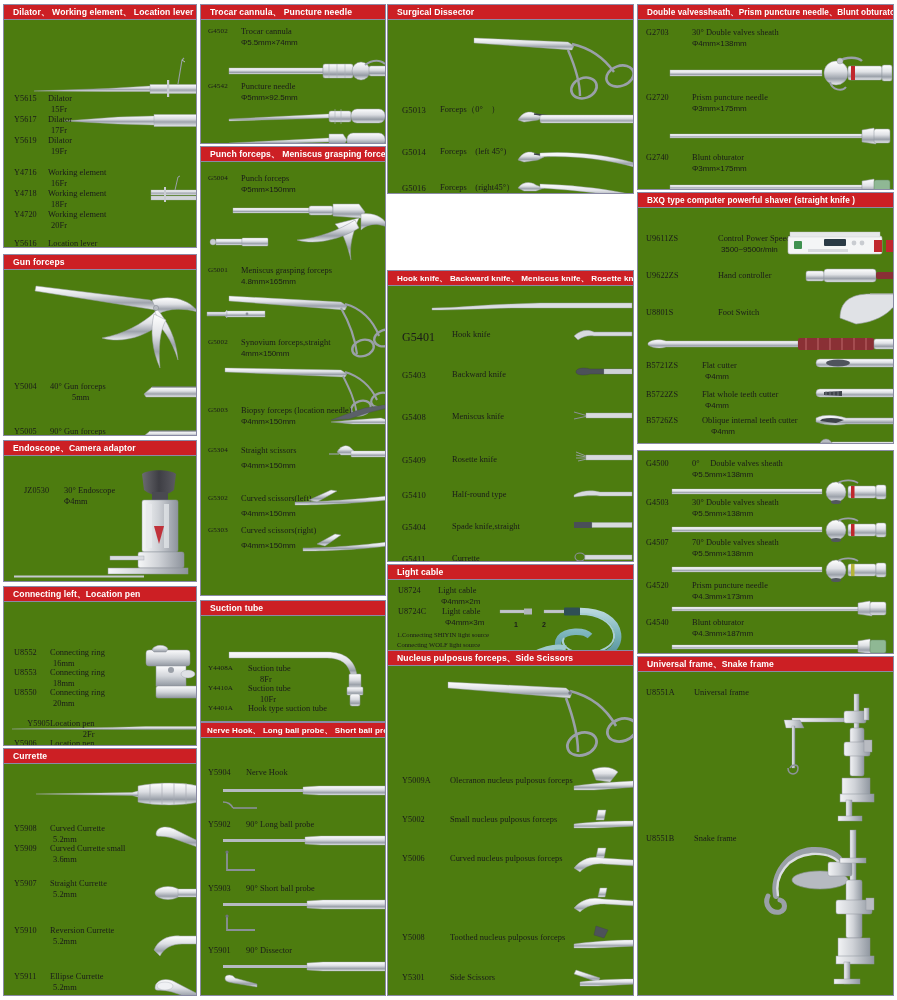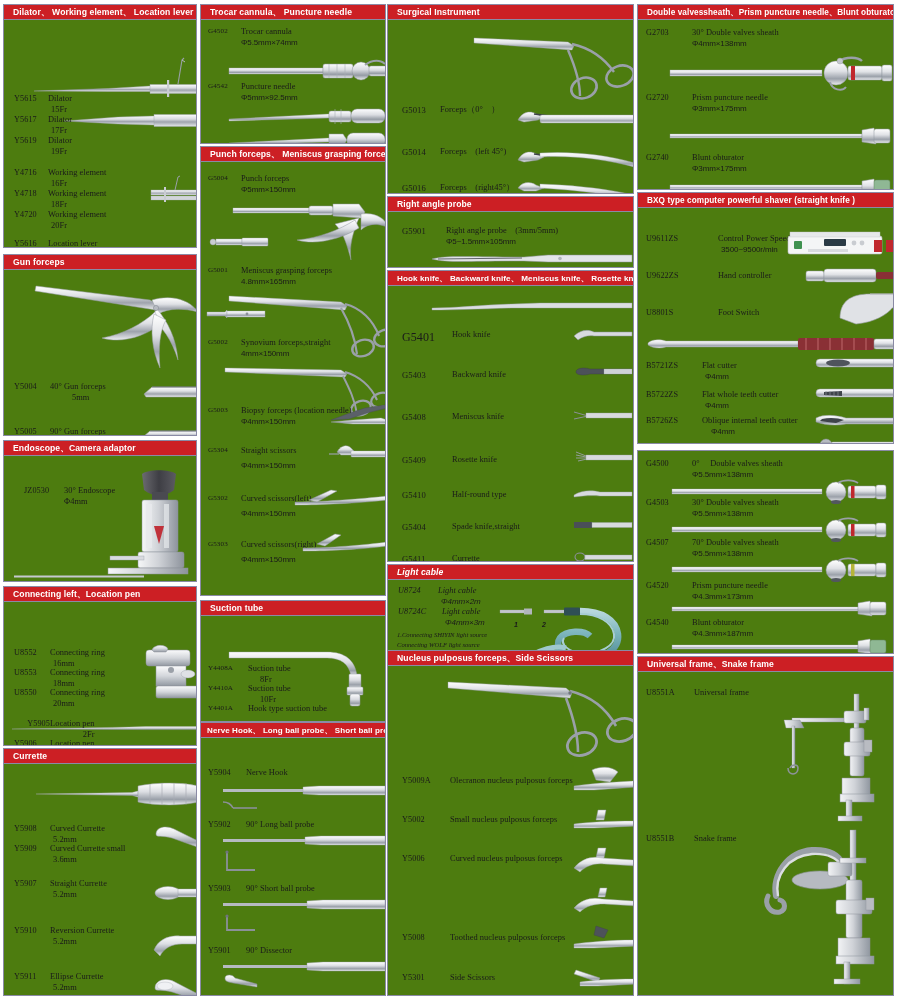--- a/index.html
+++ b/index.html
@@ -454,21 +454,21 @@
       <div class="item" style="left:7px;top:332px;">
         <span class="code sm" style="width:33px">G5302</span><span class="desc"><span>Curved scissors(left)</span><span class="l2 dim" style="display:block;padding-top:4px">Φ4mm×150mm</span></span>
       </div>
       <div class="art" style="left:90px;top:326px;">
         <svg width="98" height="20" viewBox="0 0 98 20">
           <path d="M18,12 L40,2 L46,3 L26,14 Z" fill="url(#mt7)" stroke="#8f959d" stroke-width="0.5"></path>
           <path d="M4,14 C22,14 60,12 96,8 L96,12 C60,16 22,17 4,17 Z" fill="url(#mt7)" stroke="#9aa0a8" stroke-width="0.4"></path>
         </svg>
       </div>
 
-      <div class="item" style="left:7px;top:378px;">
+      <div class="item" style="left:7px;top:364px;">
         <span class="code sm" style="width:33px">G5303</span><span class="desc"><span>Curved scissors(right)</span><span class="l2 dim" style="display:block;padding-top:4px">Φ4mm×150mm</span></span>
       </div>
       <div class="art" style="left:100px;top:370px;">
         <svg width="88" height="22" viewBox="0 0 88 22">
           <path d="M16,12 L34,2 L40,3 L24,14 Z" fill="url(#mt7)" stroke="#8f959d" stroke-width="0.5"></path>
           <path d="M2,16 C22,16 56,14 86,10 L86,14 C56,18 22,19 2,19 Z" fill="url(#mt7)" stroke="#9aa0a8" stroke-width="0.4"></path>
         </svg>
       </div>
     </div>
   </div>
@@ -558,21 +558,21 @@
         <svg width="164" height="30" viewBox="0 0 164 30">
           <rect x="0" y="3" width="84" height="3" fill="#b6bac1"></rect>
           <path d="M84,1 L100,0 L162,0 L162,9 L100,9 L84,8 Z" fill="url(#mt9)" stroke="#9aa0a8" stroke-width="0.4"></path>
           <path d="M2,16 C2,12 10,12 12,16 L34,22 L34,25 L10,21 C4,20 2,19 2,16 Z" fill="url(#mt9)" stroke="#8b9099" stroke-width="0.5"></path>
         </svg>
       </div>
     </div>
   </div>
 
   <div class="panel" style="left:387px;top:4px;width:247px;height:190px;">
-    <div class="panel-hd">Surgical   Instrument</div>
+    <div class="panel-hd">Surgical   Dissector</div>
     <div class="panel-bd">
       <div class="art" style="left:86px;top:12px;">
         <svg width="164" height="70" viewBox="0 0 164 70">
           <defs>
             <linearGradient id="mtA" x1="0" y1="0" x2="0" y2="1">
               <stop offset="0%" stop-color="#ffffff"></stop>
                 <stop offset="42%" stop-color="#e0e2e6"></stop>
               <stop offset="74%" stop-color="#9da3ab"></stop>
                 <stop offset="100%" stop-color="#edeef1"></stop>
             </linearGradient>
@@ -611,35 +611,20 @@
       </div>
       <div class="art" style="left:126px;top:160px;">
         <svg width="124" height="22" viewBox="0 0 124 22">
           <path d="M4,8 C8,2 16,1 22,5 L30,8 L22,11 L10,11 Z" fill="url(#mtA)" stroke="#8f959d" stroke-width="0.5"></path>
           <path d="M26,8 C60,10 96,14 124,20 L124,16 C96,9 60,5 26,4 Z" fill="url(#mtA)" stroke="#9aa0a8" stroke-width="0.4"></path>
         </svg>
       </div>
     </div>
   </div>
 
-  <div class="panel" style="left:387px;top:196px;width:247px;height:72px;">
-    <div class="panel-hd">Right angle probe</div>
-    <div class="panel-bd">
-      <div class="item" style="left:14px;top:14px;">
-        <span class="code" style="width:44px;font-size:8.6px">G5901</span><span class="desc"><span>Right angle probe　(3mm/5mm)</span><span class="l2 dim">Φ5~1.5mm×105mm</span></span>
-      </div>
-      <div class="art" style="left:44px;top:42px;">
-        <svg width="202" height="12" viewBox="0 0 202 12">
-          <path d="M0,5 C16,1 34,3 92,3 L116,1 L200,1 L200,8 L116,8 L92,7 C34,7 16,9 0,5 Z" fill="#e3e5e9" stroke="#8b9099" stroke-width="0.5"></path>
-          <path d="M6,5 L90,4" stroke="#60646b" stroke-width="1"></path>
-          <circle cx="128" cy="4.5" r="1.8" fill="#b0b4bb"></circle>
-        </svg>
-      </div>
-    </div>
-  </div>
 
   <div class="panel" style="left:387px;top:270px;width:247px;height:292px;">
     <div class="panel-hd" style="font-size:8.1px;">Hook knife、 Backward knife、 Meniscus knife、 Rosette knife etc..</div>
     <div class="panel-bd">
       <div class="art" style="left:44px;top:16px;">
         <svg width="202" height="10" viewBox="0 0 202 10">
           <path d="M0,6 C24,6 48,3 80,2 L108,1 L200,1 L200,6 L108,6 L80,6 C48,7 24,8 0,8 Z" fill="#dcdee2" stroke="#9aa0a8" stroke-width="0.4"></path>
         </svg>
       </div>
       <div class="item" style="left:14px;top:44px;">
@@ -705,21 +690,21 @@
       </div>
       <div class="art" style="left:186px;top:264px;">
         <svg width="60" height="14" viewBox="0 0 60 14">
           <ellipse cx="6" cy="7" rx="5" ry="4" fill="none" stroke="#8b9099" stroke-width="1.1"></ellipse>
           <rect x="11" y="5" width="47" height="4.5" fill="#d8dade" stroke="#9aa0a8" stroke-width="0.35"></rect>
         </svg>
       </div>
     </div>
   </div>
 
-  <div class="panel" style="left:387px;top:564px;width:247px;height:100px;font-style:italic;">
+  <div class="panel" style="left:387px;top:564px;width:247px;height:100px;">
     <div class="panel-hd">Light cable</div>
     <div class="panel-bd">
       <div class="item" style="left:10px;top:6px;">
         <span class="code" style="width:40px">U8724</span><span class="desc"><span>Light cable</span><span class="l2 dim" style="padding-left:3px">Φ4mm×2m</span></span>
       </div>
       <div class="item" style="left:10px;top:27px;">
         <span class="code" style="width:44px">U8724C</span><span class="desc"><span>Light cable</span><span class="l2 dim" style="padding-left:3px">Φ4mm×3m</span></span>
       </div>
 
       <div class="art" style="left:110px;top:22px;">

